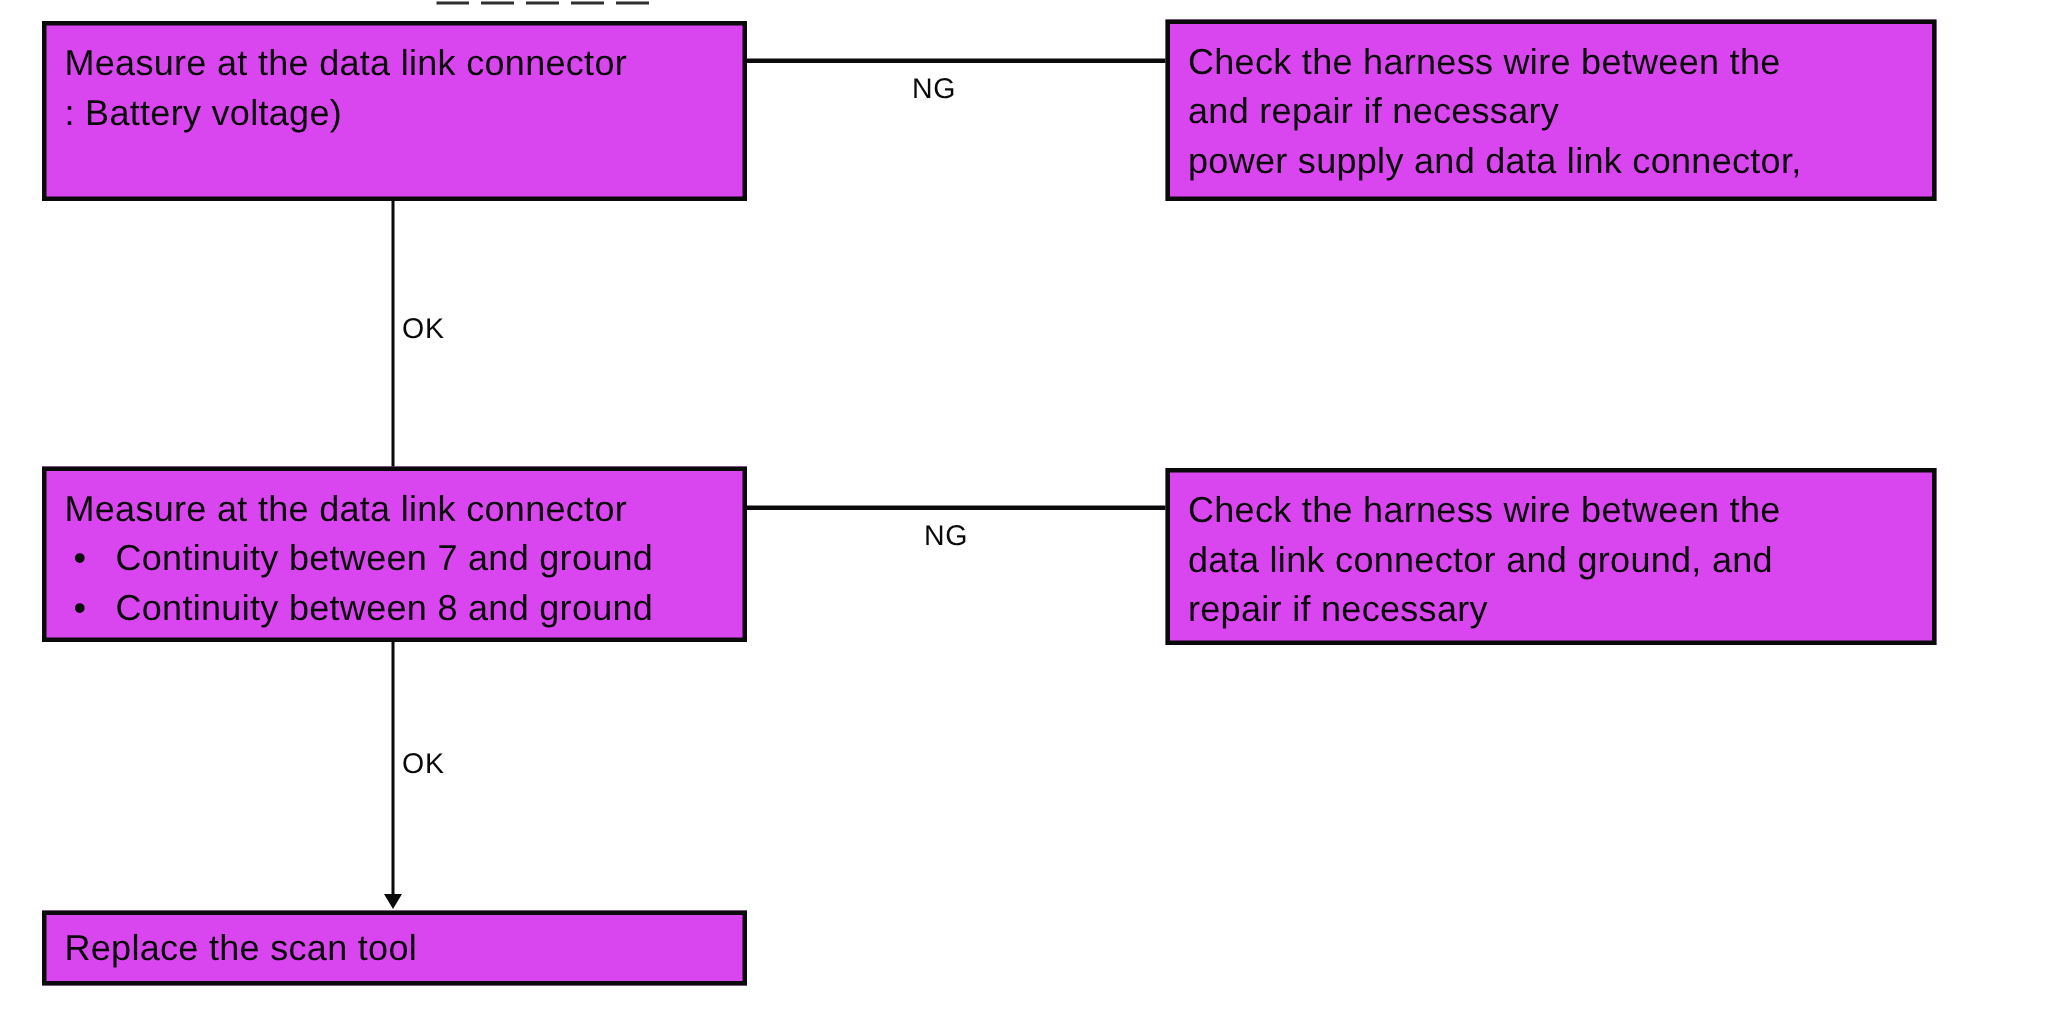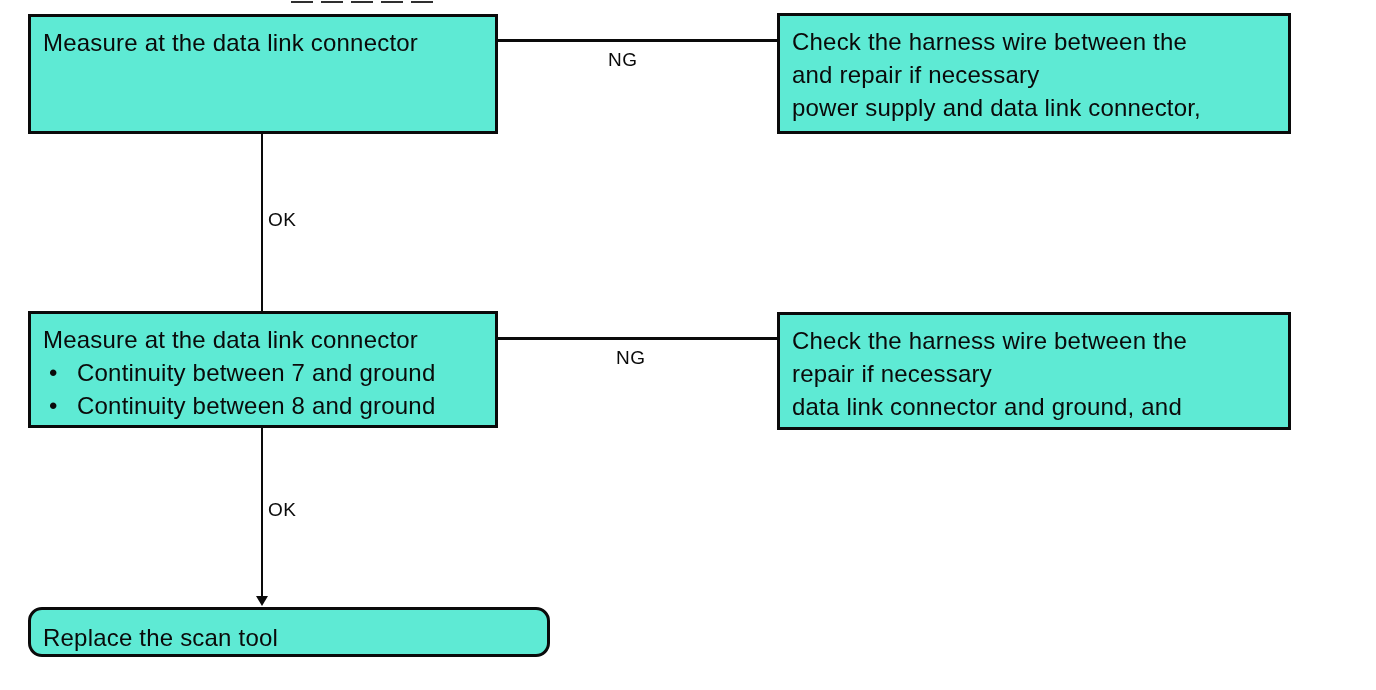--- a/index.html
+++ b/index.html
@@ -13,32 +13,32 @@
     height: 690px;
     background: #ffffff;
     font-family: "Liberation Sans", "DejaVu Sans", sans-serif;
     color: #0a0a0a;
     overflow: hidden;
   }
   .node {
     position: absolute;
     box-sizing: border-box;
     border: 3px solid #0a0a0a;
-    background: #5eead4;
+    background: #d946ef;
     padding: 9px 12px;
     font-size: 24px;
     line-height: 33px;
     letter-spacing: 0.2px;
     white-space: nowrap;
   }
   .node-1 { left: 28px;  top: 14px;  width: 470px; height: 120px; }
   .node-2 { left: 777px; top: 13px;  width: 514px; height: 121px; }
   .node-3 { left: 28px;  top: 311px; width: 470px; height: 117px; }
   .node-4 { left: 777px; top: 312px; width: 514px; height: 118px; }
-  .node-5 { left: 28px;  top: 607px; width: 522px; height: 50px; display: flex; align-items: flex-end; padding-top: 0; padding-bottom: 0; border-radius: 14px; }
+  .node-5 { left: 28px;  top: 607px; width: 470px; height: 50px; display: flex; align-items: center; padding-top: 0; padding-bottom: 0; }
   .bullet-row { display: flex; }
   .bullet-glyph {
     width: 34px;
     flex: 0 0 34px;
     text-align: left;
     padding-left: 6px;
     box-sizing: border-box;
   }
   .hline {
     position: absolute;
@@ -86,20 +86,21 @@
 </style>
 </head>
 <body>
 
 <div id="canvas">
 
   <div class="scan-artifact"></div>
 
   <div class="node node-1">
     <div>Measure at the data link connector</div>
+    <div>: Battery voltage)</div>
   </div>
 
   <div class="node node-2">
     <div>Check the harness wire between the</div>
     <div>and repair if necessary</div>
     <div>power supply and data link connector,</div>
   </div>
 
   <div class="node node-3">
     <div>Measure at the data link connector</div>
@@ -108,22 +109,22 @@
       <span>Continuity between 7 and ground</span>
     </div>
     <div class="bullet-row">
       <span class="bullet-glyph">•</span>
       <span>Continuity between 8 and ground</span>
     </div>
   </div>
 
   <div class="node node-4">
     <div>Check the harness wire between the</div>
+    <div>data link connector and ground, and</div>
     <div>repair if necessary</div>
-    <div>data link connector and ground, and</div>
   </div>
 
   <div class="node node-5">
     <div>Replace the scan tool</div>
   </div>
 
   <div class="hline hline-1"></div>
   <div class="hline hline-2"></div>
   <div class="vline vline-1"></div>
   <div class="vline vline-2"></div>

